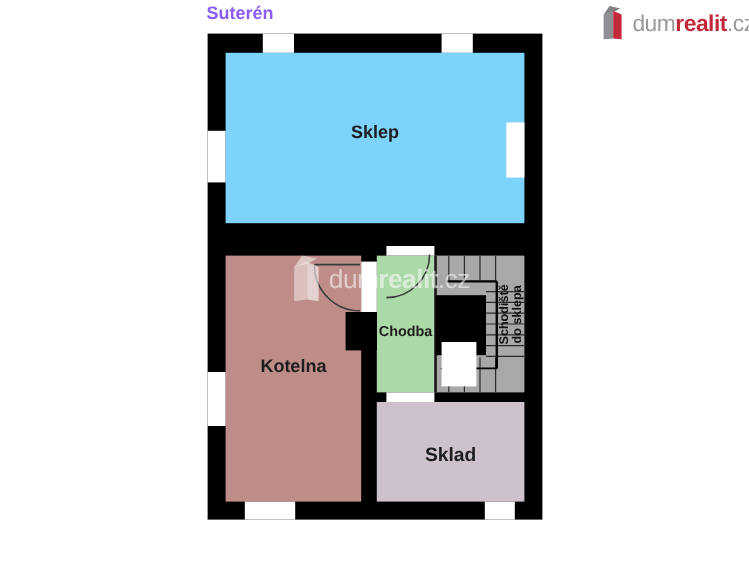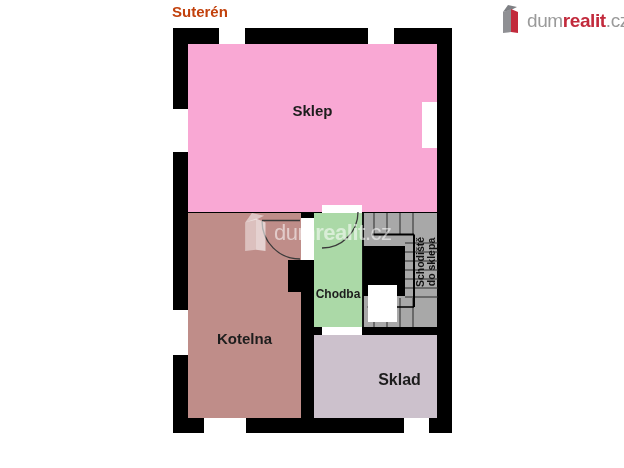--- a/index.html
+++ b/index.html
@@ -1,33 +1,33 @@
 <!DOCTYPE html>
 <html><head>
 <meta charset="utf-8">
 <style>
   html,body{margin:0;padding:0;background:#fff;}
   .stage{position:relative;width:624px;height:468px;background:#fff;overflow:hidden;
          font-family:"Liberation Sans",sans-serif;}
-  .page-title{position:absolute;left:172px;top:3px;font-size:15px;font-weight:bold;color:#c2410c;}
+  .page-title{position:absolute;left:172px;top:3px;font-size:15px;font-weight:bold;color:#8b5cf6;}
 
   
   .logo{position:absolute;left:502px;top:5px;display:flex;align-items:flex-end;gap:7px;}
   .logo-text{font-size:19px;line-height:1;letter-spacing:-0.4px;margin-bottom:3px;}
   .logo-text .bold{font-weight:bold;}
 
   
   .plan{position:absolute;left:173px;top:28px;width:279px;height:405px;}
   .room{position:absolute;}
   .gap{position:absolute;background:#fff;}
   .room-label{width:100%;text-align:center;font-weight:bold;color:#1d1d1d;}
   .lbl-sklep{padding-top:58px;font-size:15px;line-height:18px;}
-  .lbl-kotelna{padding-top:84px;font-size:15px;line-height:18px;margin-top:33px;}
-  .lbl-chodba{padding-top:74px;font-size:12px;}
-  .lbl-sklad{padding-top:36px;font-size:16px;padding-left:24px;}
+  .lbl-kotelna{padding-top:84px;font-size:15px;line-height:18px;}
+  .lbl-chodba{padding-top:56px;font-size:12px;}
+  .lbl-sklad{padding-top:36px;font-size:16px;}
   .pillar{position:absolute;left:115px;top:232px;width:26px;height:32px;}
   .void-border{position:absolute;left:-1px;top:33px;width:42px;height:50px;}
   .void-white{position:absolute;left:5px;top:39px;width:29px;height:37px;background:#fff;}
   .stairs-label{position:absolute;left:62px;top:49px;transform:translate(-50%,-50%) rotate(-90deg);
         transform-origin:center;font-size:10.5px;font-weight:bold;line-height:11px;
         color:#111;text-align:center;white-space:nowrap;}
   .overlay{position:absolute;left:0;top:0;pointer-events:none;}
 
   
   .watermark{position:absolute;left:0;top:0;width:624px;height:468px;pointer-events:none;}
@@ -47,21 +47,21 @@
     <svg width="18" height="28" viewBox="0 0 18 28">
       <polygon points="1,7 6,0 15,2 9,5" fill="#7e8084"></polygon>
       <polygon points="1,7 9,4 9,27 1,28" fill="#8f9094"></polygon>
       <polygon points="9,4 16,7 16,28 9,27" fill="#c22a3c"></polygon>
     </svg>
     <div class="logo-text"><span style="color: rgb(154, 154, 154);">dum</span><span class="bold" style="color: rgb(194, 42, 60);">realit</span><span style="color: rgb(154, 154, 154);">.cz</span></div>
   </div>
 
   <div class="plan" style="background: rgb(0, 0, 0);">
 
-    <div class="room" style="left: 15px; top: 16px; width: 249px; height: 168px; background: #f9a8d4;">
+    <div class="room" style="left: 15px; top: 16px; width: 249px; height: 142px; background: #7dd3fc;">
       <div class="room-label lbl-sklep">
         <div>Sklep</div>
       </div>
     </div>
 
     <div class="room" style="left: 15px; top: 185px; width: 113px; height: 205px; background: rgb(191, 141, 137);">
       <div class="room-label lbl-kotelna">
         <div>Kotelna</div>
       </div>
     </div>

